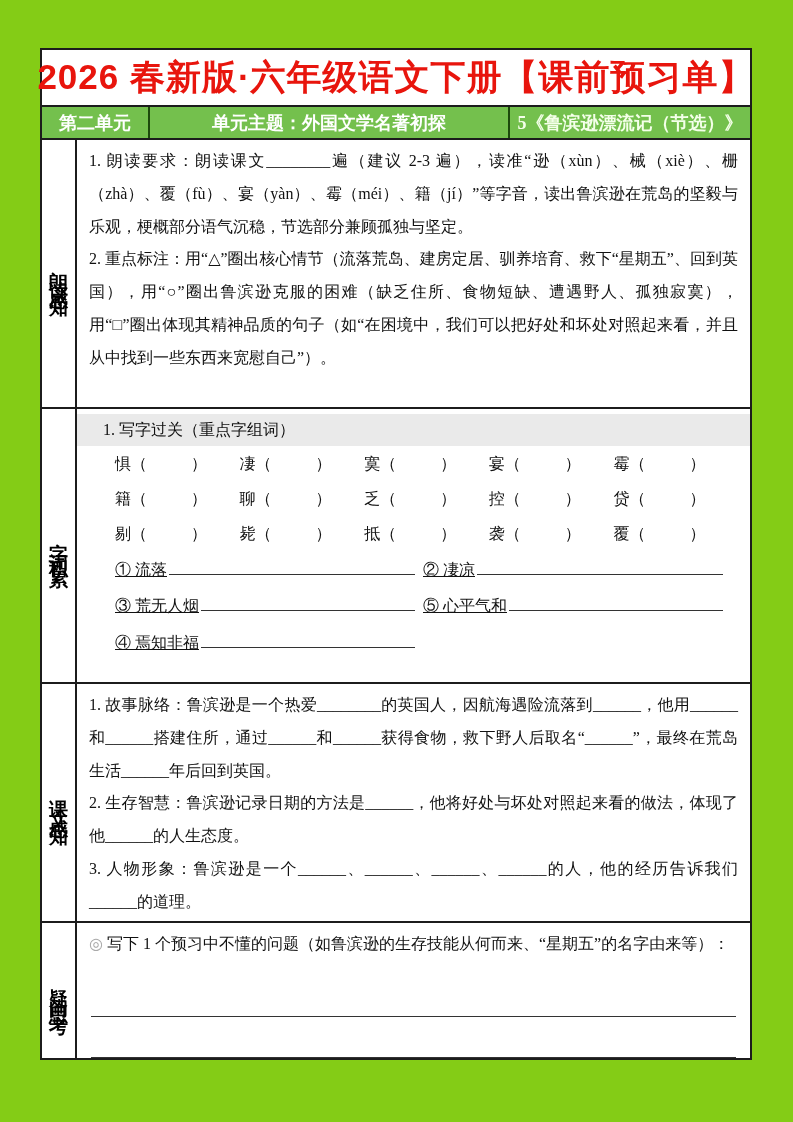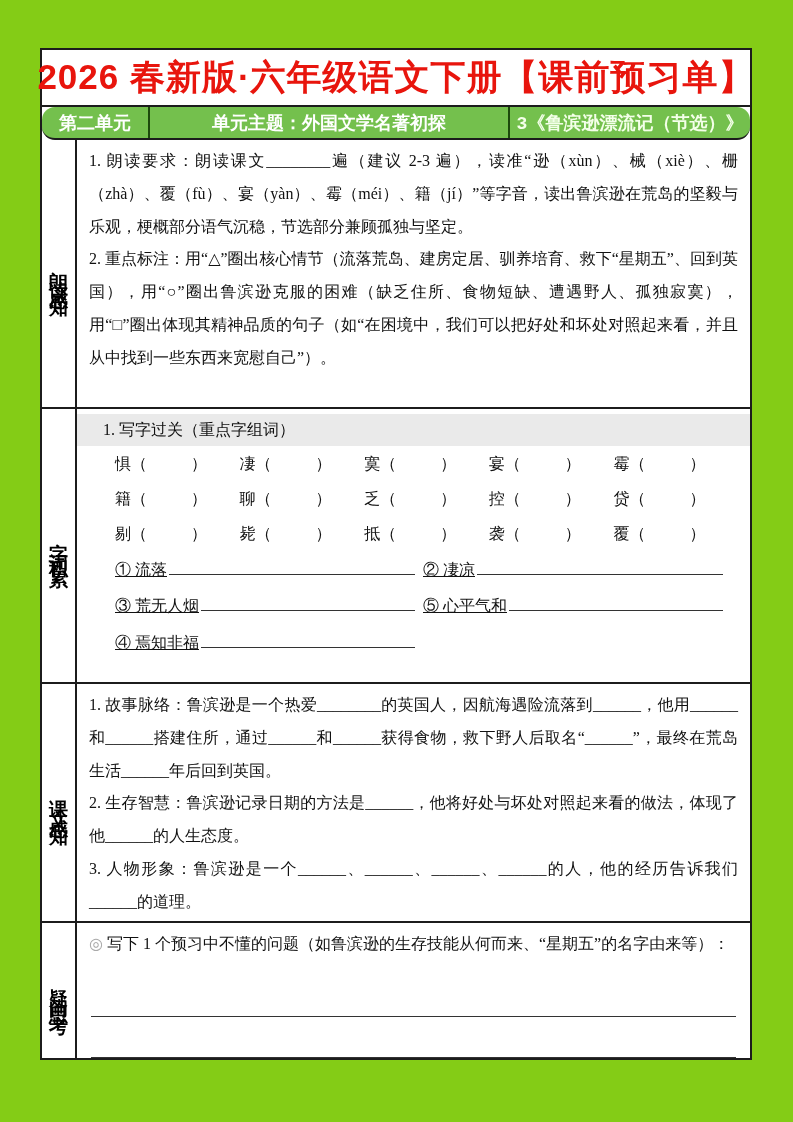--- a/index.html
+++ b/index.html
@@ -29,22 +29,22 @@
     font-family:"Liberation Sans","DejaVu Sans",sans-serif;
     font-weight:bold; font-size:35px; letter-spacing:1px;
     color:#e8150d; white-space:nowrap;
   }
   
   .green-row {
     height:33px; flex:0 0 33px;
     display:flex; align-items:stretch;
     background:#74c04d;
     border-bottom:2px solid #1c1c1c;
-    font-family:Liberation Mono, monospace;
-    font-weight:bold; font-size:18px; color:#ffffff;border-radius:13px;
+    font-family:Liberation Serif, serif;
+    font-weight:bold; font-size:18px; color:#ffffff;
   }
   .gcell { display:flex; align-items:center; justify-content:center; white-space:nowrap; }
   .gcell-unit   { width:108px; border-right:2px solid #1d4a0c; }
   .gcell-theme  { width:360px; border-right:2px solid #1d4a0c; }
   .gcell-lesson { flex:1; color:#f4ffe9; }
   
   .section { display:flex; border-bottom:2px solid #1c1c1c; overflow:hidden; }
   .section:last-child { border-bottom:none; flex:1; }
   .sec-reading { flex:0 0 269px; }
   .sec-words   { flex:0 0 275px; }
@@ -88,21 +88,21 @@
 <div class="page">
   <div class="sheet">
 
     <div class="title-row">
       <h1>2026 春新版·六年级语文下册【课前预习单】</h1>
     </div>
 
     <div class="green-row">
       <div class="gcell gcell-unit">第二单元</div>
       <div class="gcell gcell-theme">单元主题：外国文学名著初探</div>
-      <div class="gcell gcell-lesson">3《鲁滨逊漂流记（节选）》</div>
+      <div class="gcell gcell-lesson">5《鲁滨逊漂流记（节选）》</div>
     </div>
 
     <div class="section sec-reading">
       <div class="label-col">
         <span class="vlabel">朗读感知</span>
       </div>
       <div class="content-col">
         <p>1. 朗读要求：朗读课文________遍（建议 2-3 遍），读准“逊（xùn）、械（xiè）、栅（zhà）、覆（fù）、宴（yàn）、霉（méi）、籍（jí）”等字音，读出鲁滨逊在荒岛的坚毅与乐观，梗概部分语气沉稳，节选部分兼顾孤独与坚定。</p>
         <p>2. 重点标注：用“△”圈出核心情节（流落荒岛、建房定居、驯养培育、救下“星期五”、回到英国），用“○”圈出鲁滨逊克服的困难（缺乏住所、食物短缺、遭遇野人、孤独寂寞），用“□”圈出体现其精神品质的句子（如“在困境中，我们可以把好处和坏处对照起来看，并且从中找到一些东西来宽慰自己”）。</p>
       </div>

